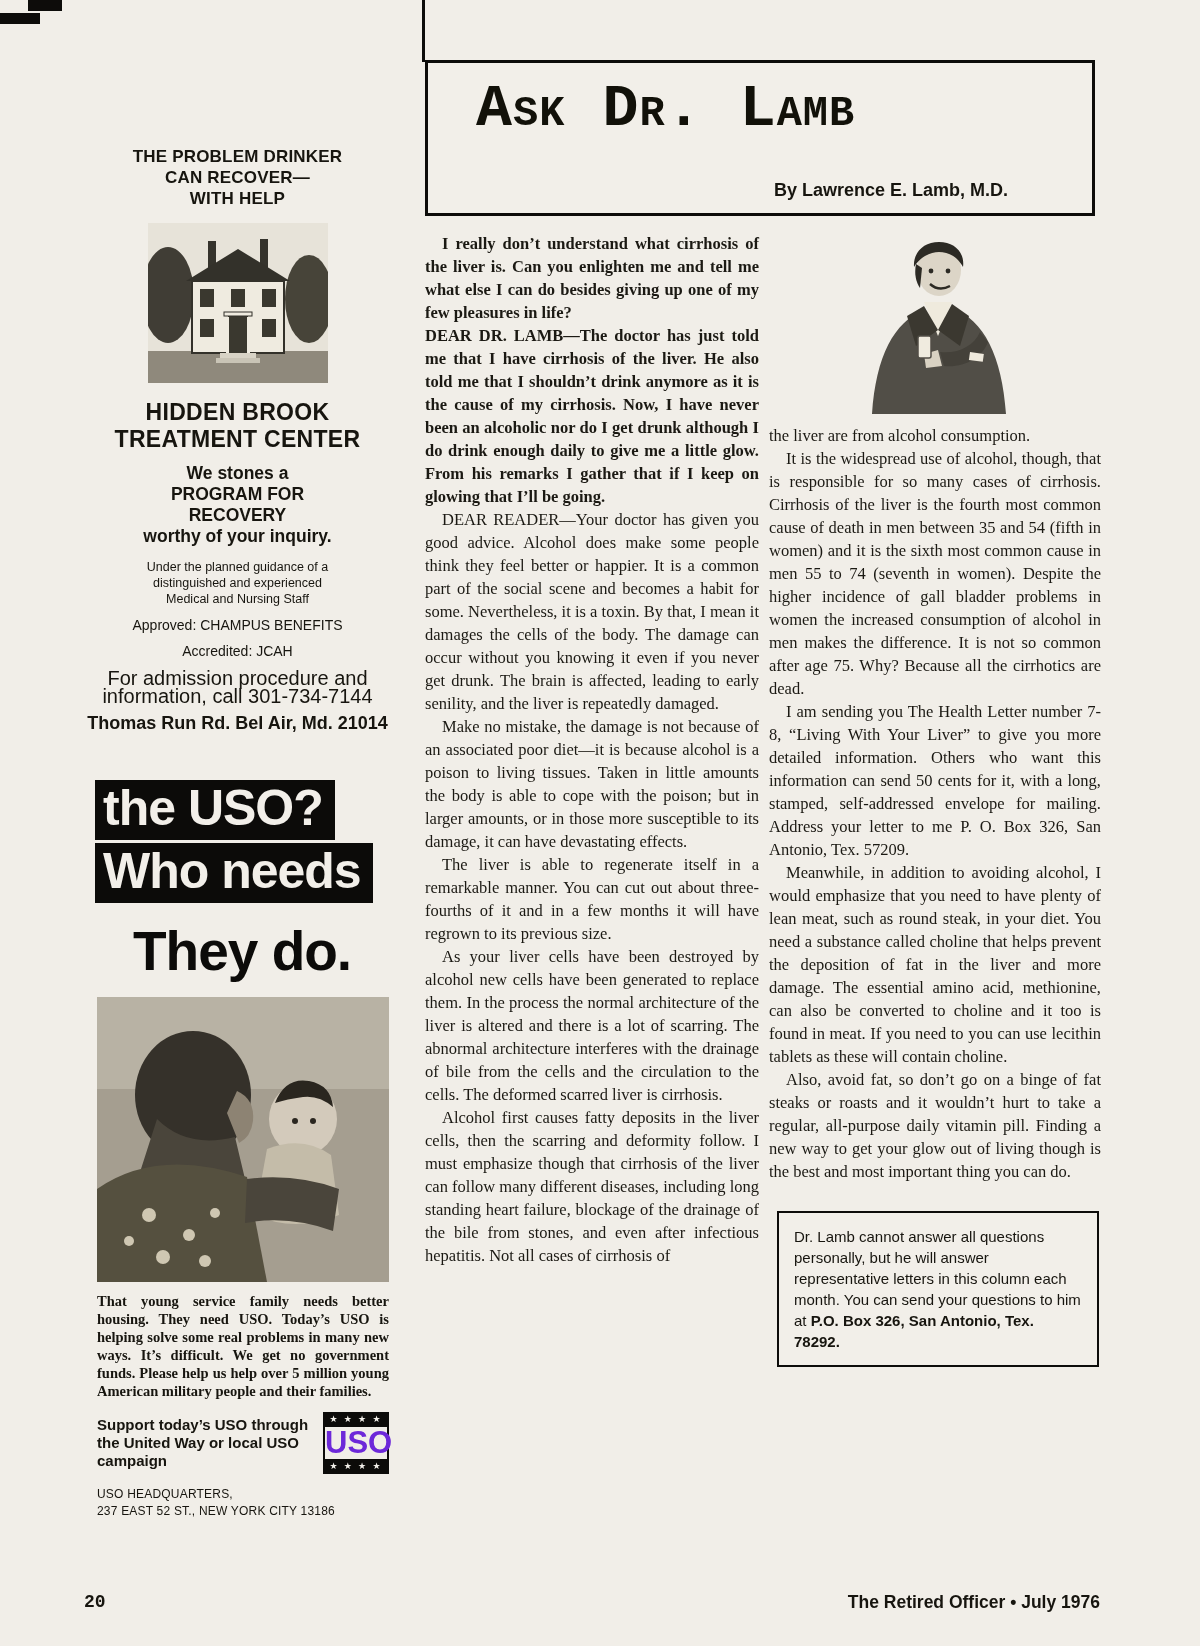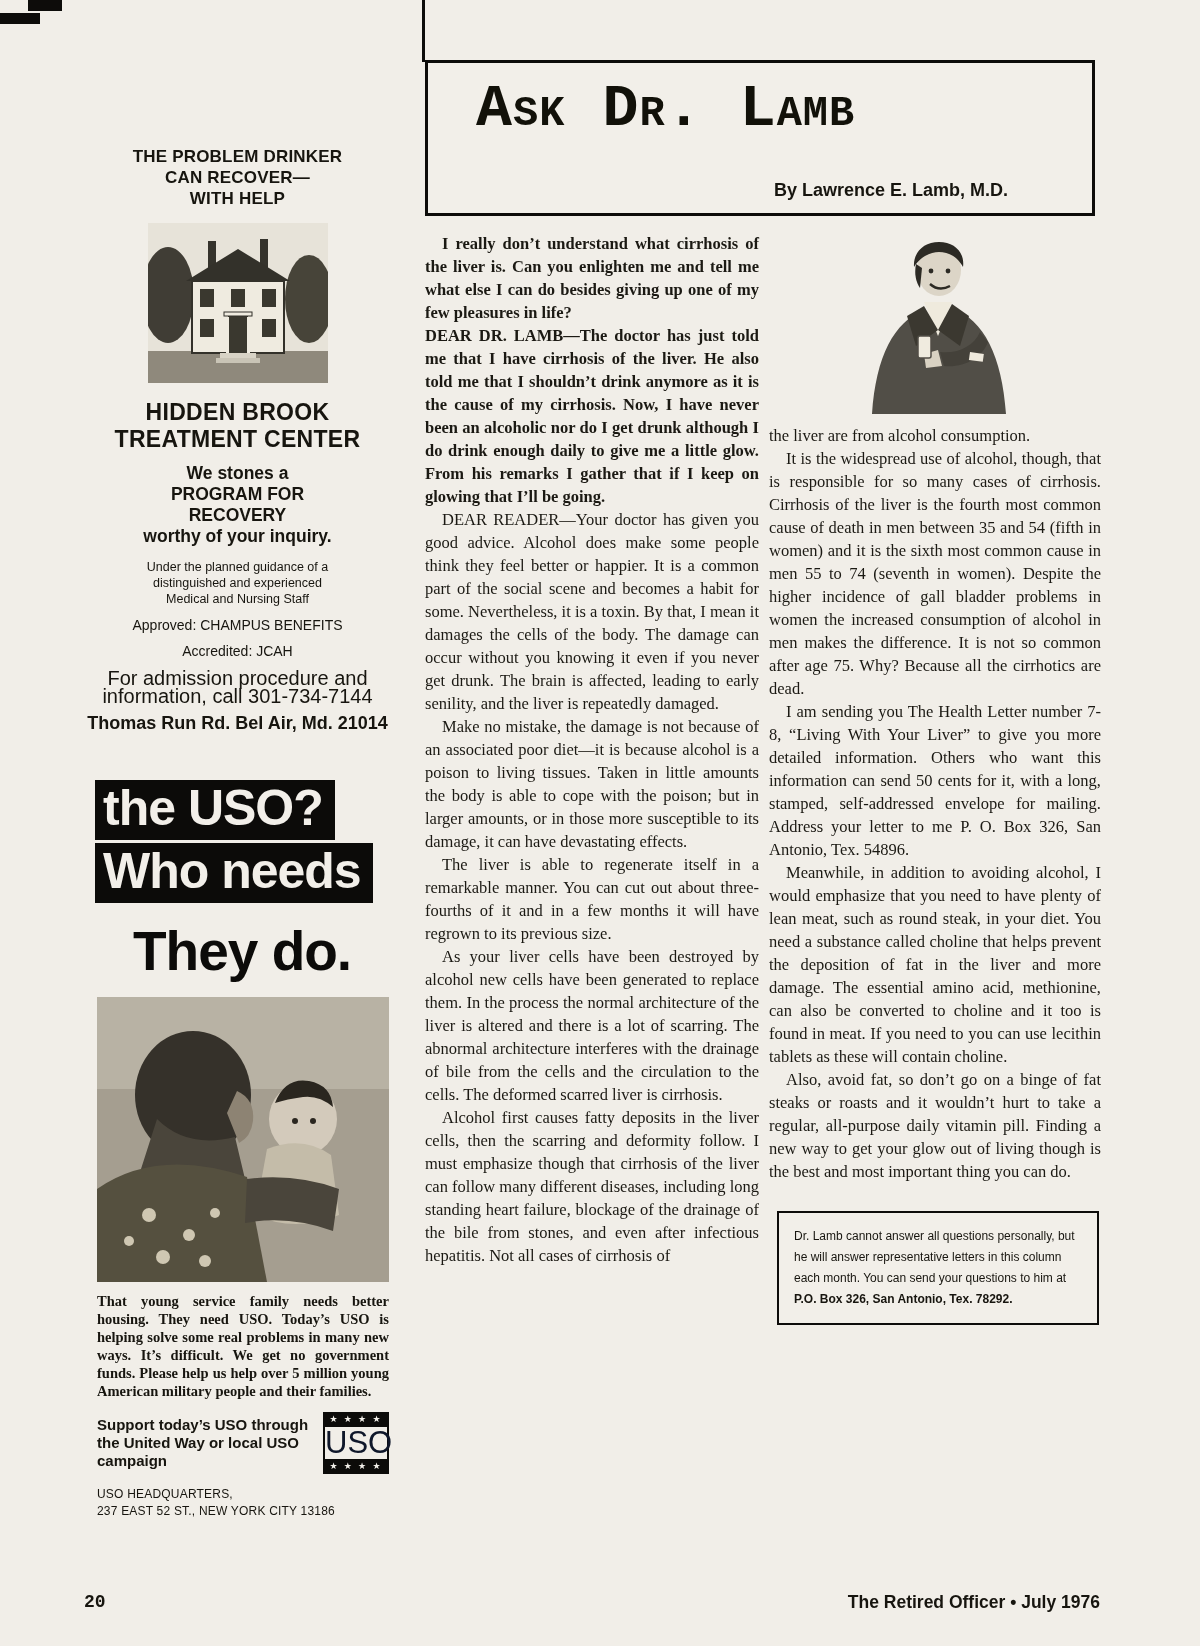--- a/index.html
+++ b/index.html
@@ -59,22 +59,22 @@
   .uso-support {
     font-family:"Liberation Sans", sans-serif; font-weight:bold;
     font-size:15px; line-height:18px;
   }
   .uso-logo { width:66px; flex:0 0 66px; }
   .uso-logo .stars {
     background:#0c0b09; color:#f2efe9; text-align:center;
     font-size:9px; line-height:1; padding:3px 0; letter-spacing:2px;
   }
   .uso-logo .uso-word {
-    font-family:"Liberation Sans", sans-serif; font-weight:normal;
-    font-size:31px; line-height:1.02; text-align:center; color:#0f172a;
+    font-family:"Liberation Sans", sans-serif; font-weight:bold;
+    font-size:31px; line-height:1.02; text-align:center; color:#6d28d9;
     border-left:2px solid #0c0b09; border-right:2px solid #0c0b09;
   }
   .uso-hq {
     margin:12px 0 0 12px;
     font-family:"Liberation Sans", sans-serif; font-size:12px; line-height:17px; letter-spacing:.2px;
   }
 
   
   .masthead {
     position:absolute; left:425px; top:60px; width:670px; height:156px;
@@ -98,21 +98,21 @@
     font-size:16.5px; line-height:23px; text-align:justify;
     margin:0; color:#1b1913;
   }
   .col p.ind { text-indent:17px; }
   .col p.q { font-weight:bold; }
   .doctor-illustration { text-align:center; margin-bottom:6px; }
 
   .note-box {
     margin:28px 0 0 8px; width:322px;
     border:2px solid #0d0c0a; padding:13px 15px;
-    font-family:"Liberation Sans", sans-serif; font-size:12px; line-height:21px;
+    font-family:"Liberation Sans", sans-serif; font-size:15px; line-height:21px;
     background:#f2efe9;
   }
   .note-box .addr { font-weight:bold; }
 
   
   .folio-left {
     position:absolute; left:84px; top:1592px;
     font-family:Liberation Mono, monospace; font-weight:bold; font-size:18px;
   }
   .folio-right {
@@ -250,21 +250,21 @@
         <circle cx="128" cy="47" r="2.4" fill="#2c2a24"></circle>
         <path d="M110 60 q9 8 20 2" stroke="#2c2a24" stroke-width="2.4" fill="none"></path>
         <path d="M168 118 c-6 16 -24 26 -44 24 l-4 -14 c18 2 34 -6 40 -20 z" fill="#44413a"></path>
         <path d="M118 126 l-14 4 l2 14 l16 -2 z" fill="#d9d2c3"></path>
         <rect x="98" y="112" width="13" height="22" rx="2" fill="#f0ebdf" stroke="#514e47" stroke-width="1.5"></rect>
         <rect x="150" y="128" width="14" height="8" fill="#efeadd" transform="rotate(8 150 128)"></rect>
       </svg>
     </div>
     <p>the liver are from alcohol consumption.</p>
     <p class="ind">It is the widespread use of alcohol, though, that is responsible for so many cases of cirrhosis. Cirrhosis of the liver is the fourth most common cause of death in men between 35 and 54 (fifth in women) and it is the sixth most common cause in men 55 to 74 (seventh in women). Despite the higher incidence of gall bladder problems in women the increased consumption of alcohol in men makes the difference. It is not so common after age 75. Why? Because all the cirrhotics are dead.</p>
-    <p class="ind">I am sending you The Health Letter number 7-8, “Living With Your Liver” to give you more detailed information. Others who want this information can send 50 cents for it, with a long, stamped, self-addressed envelope for mailing. Address your letter to me P. O. Box 326, San Antonio, Tex. 54896.</p>
+    <p class="ind">I am sending you The Health Letter number 7-8, “Living With Your Liver” to give you more detailed information. Others who want this information can send 50 cents for it, with a long, stamped, self-addressed envelope for mailing. Address your letter to me P. O. Box 326, San Antonio, Tex. 57209.</p>
     <p class="ind">Meanwhile, in addition to avoiding alcohol, I would emphasize that you need to have plenty of lean meat, such as round steak, in your diet. You need a substance called choline that helps prevent the deposition of fat in the liver and more damage. The essential amino acid, methionine, can also be converted to choline and it too is found in meat. If you need to you can use lecithin tablets as these will contain choline.</p>
     <p class="ind">Also, avoid fat, so don’t go on a binge of fat steaks or roasts and it wouldn’t hurt to take a regular, all-purpose daily vitamin pill. Finding a new way to get your glow out of living though is the best and most important thing you can do.</p>
 
     <div class="note-box">
       <span>Dr. Lamb cannot answer all questions personally, but he will answer representative letters in this column each month. You can send your questions to him at </span><span class="addr">P.O. Box 326, San Antonio, Tex. 78292.</span>
     </div>
   </section>
 
   <div class="folio-left">20</div>
   <div class="folio-right">The Retired Officer  •  July 1976</div>

